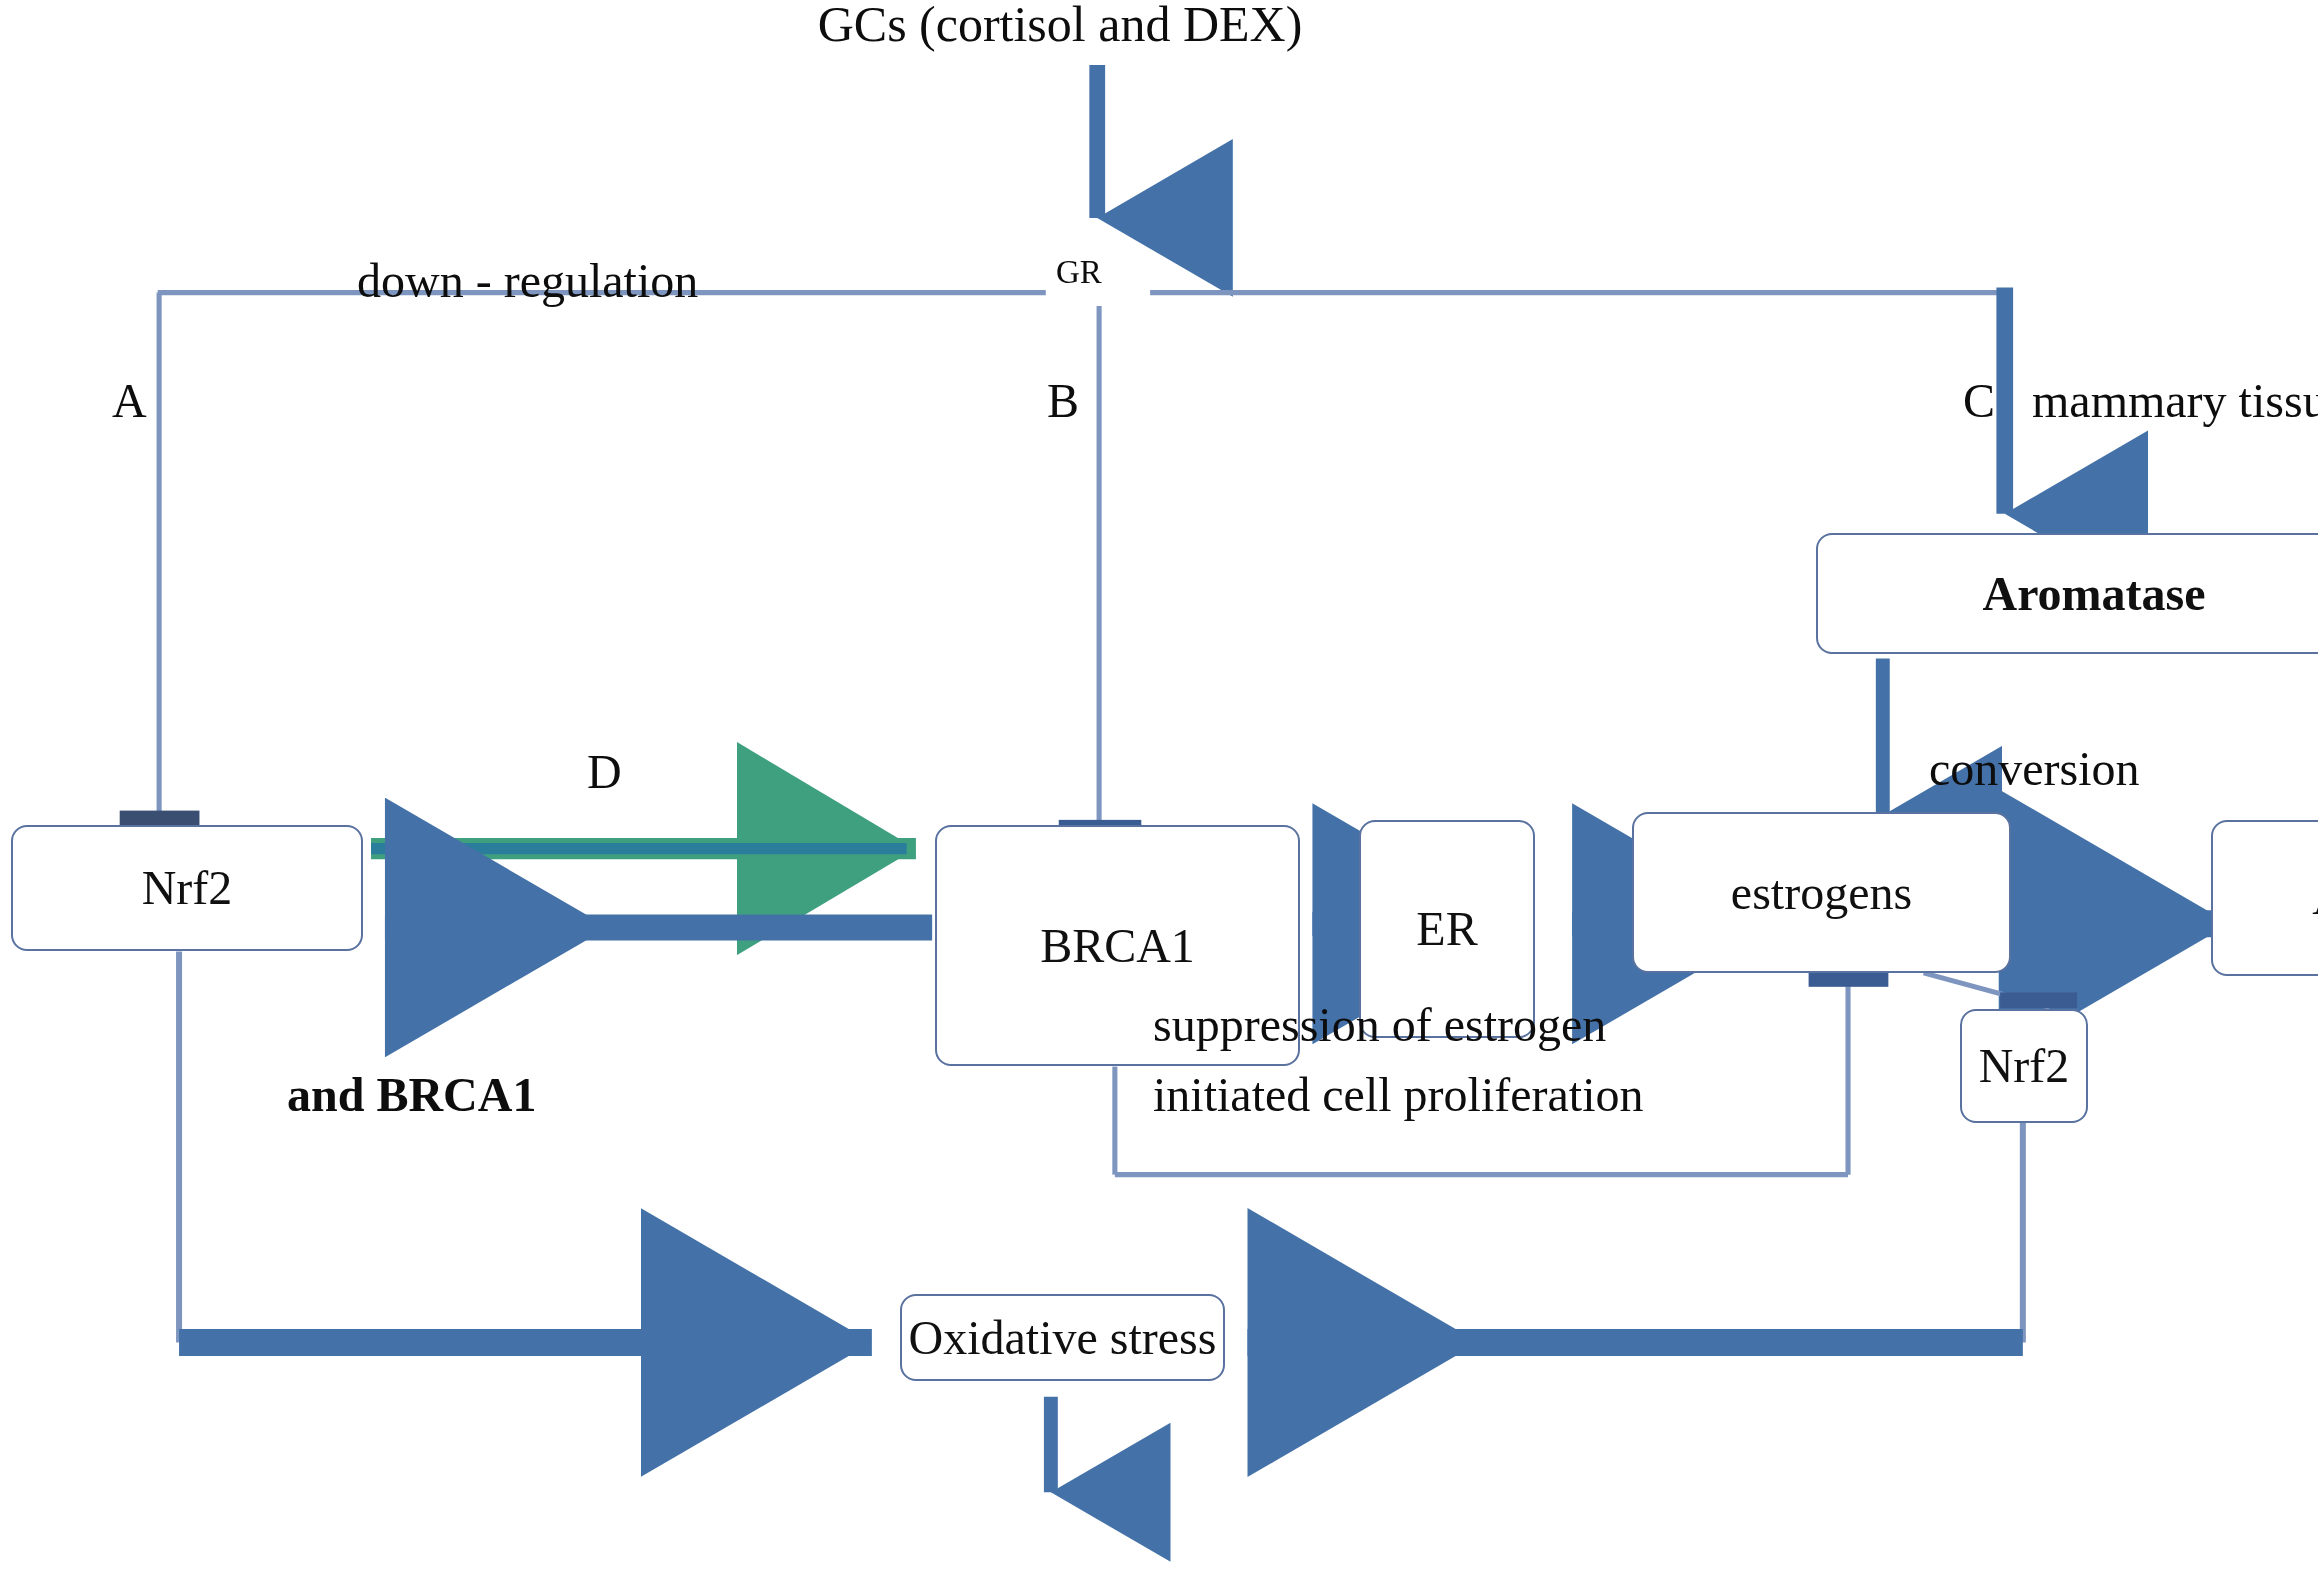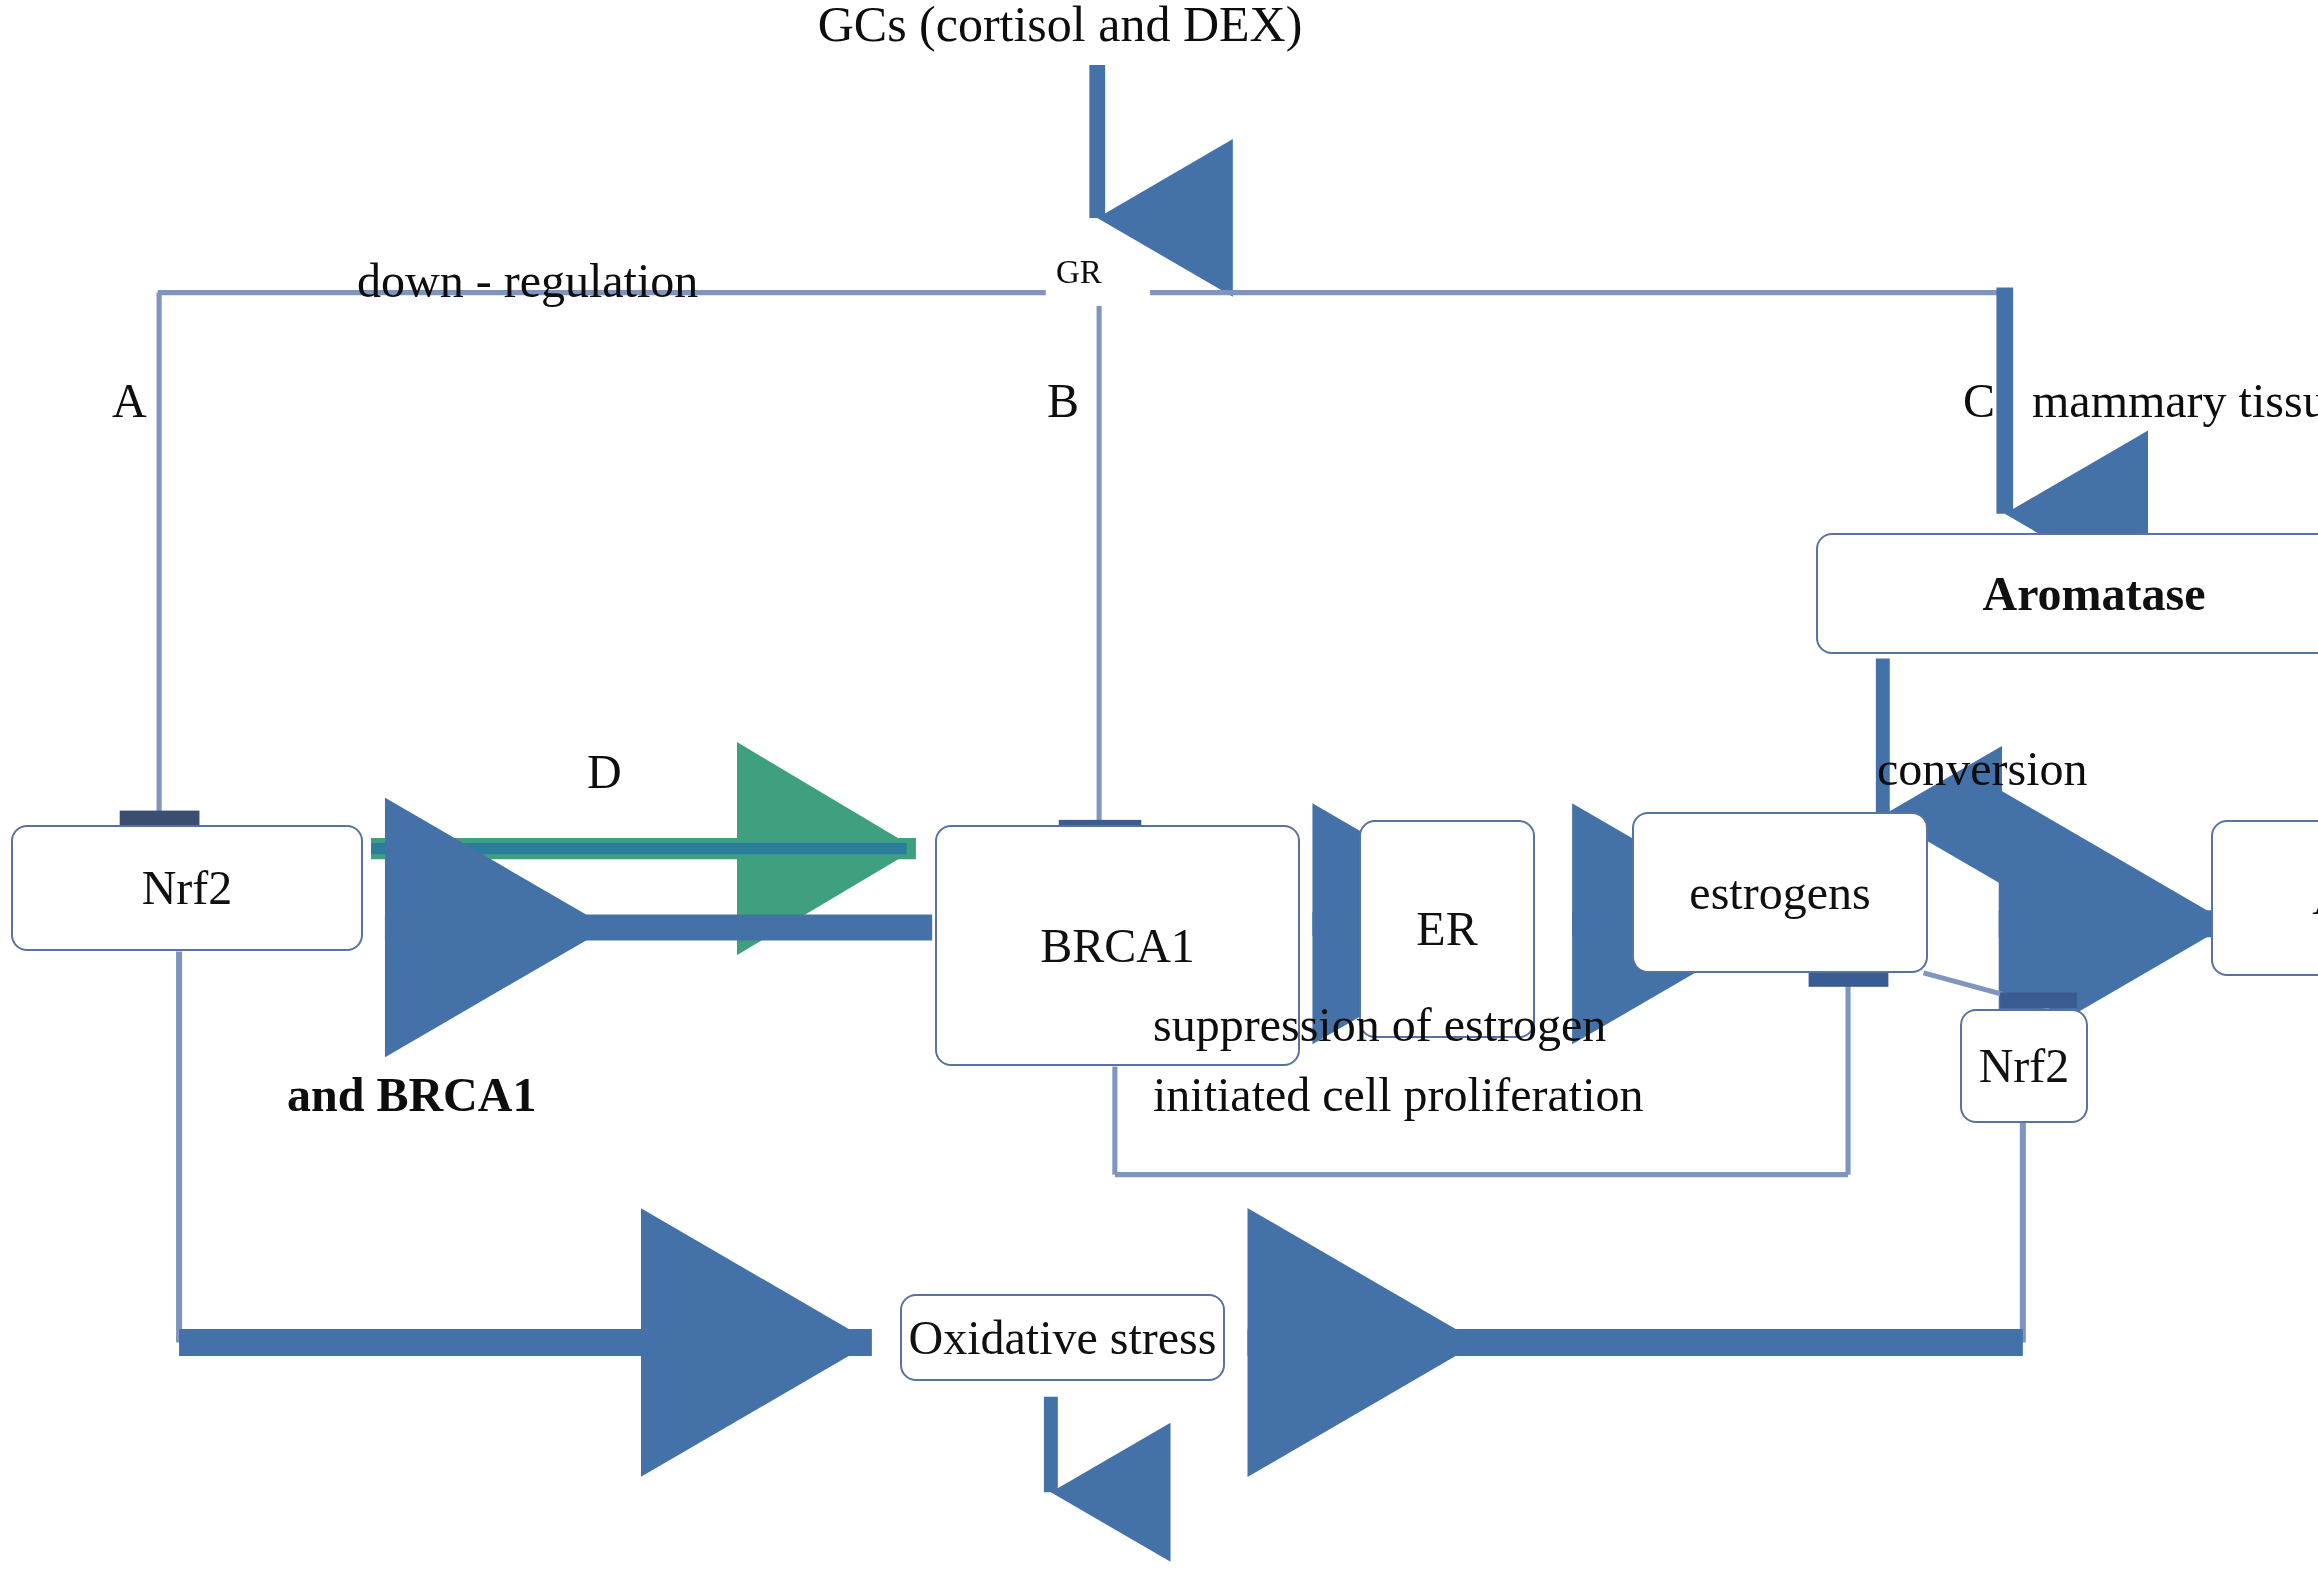--- a/index.html
+++ b/index.html
@@ -141,37 +141,37 @@
   <div class="freetext" style="left:1047px;top:373px;">B</div>
 
   <div class="freetext" style="left:1963px;top:373px;">C</div>
 
   <div class="freetext" style="left:2032px;top:373px;">mammary tissue</div>
 
   <div class="nodebox bold" style="left:1816px;top:533px;width:556px;height:121px;">
     <span>Aromatase</span>
   </div>
 
-  <div class="freetext" style="left:1877px;top:741px;text-align:center;">conversion</div>
+  <div class="freetext" style="left:1929px;top:741px;text-align:center;">conversion</div>
 
   <div class="freetext" style="left:587px;top:744px;">D</div>
 
   <div class="nodebox" style="left:11px;top:825px;width:352px;height:126px;">
     <span>Nrf2</span>
   </div>
 
   <div class="nodebox" style="left:935px;top:825px;width:365px;height:241px;">
     <span>BRCA1</span>
   </div>
 
   <div class="nodebox" style="left:1359px;top:820px;width:176px;height:218px;">
     <span>ER</span>
   </div>
 
-  <div class="nodebox" style="left:1632px;top:812px;width:296px;height:161px;">
+  <div class="nodebox" style="left:1632px;top:812px;width:379px;height:161px;">
     <span>estrogens</span>
   </div>
 
   <div class="nodebox" style="left:2211px;top:820px;width:413px;height:156px;">
     <span>Androgens</span>
   </div>
 
   <div class="nodebox" style="left:1960px;top:1009px;width:128px;height:114px;">
     <span>Nrf2</span>
   </div>

